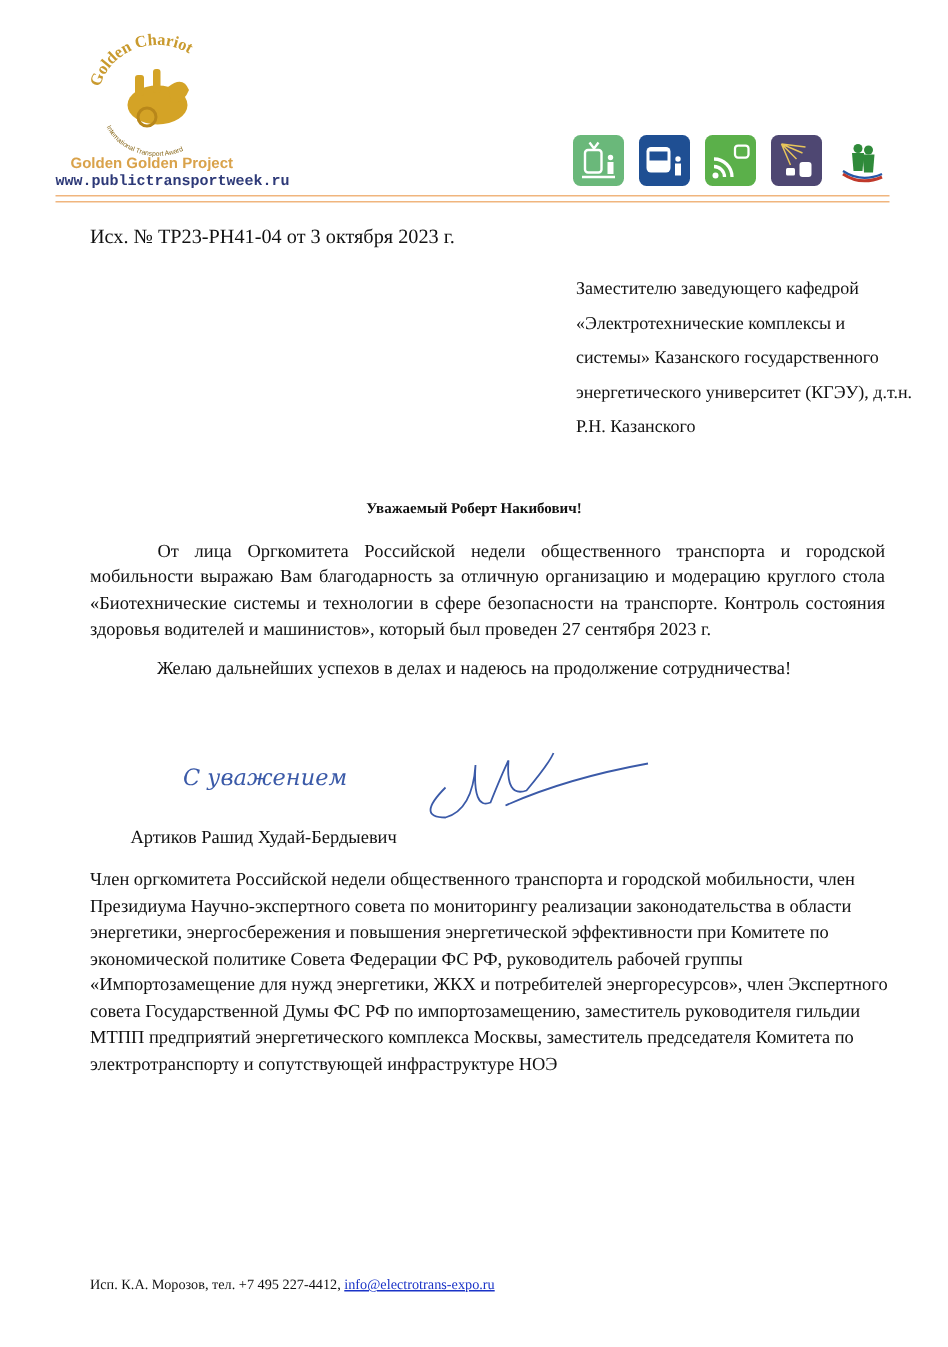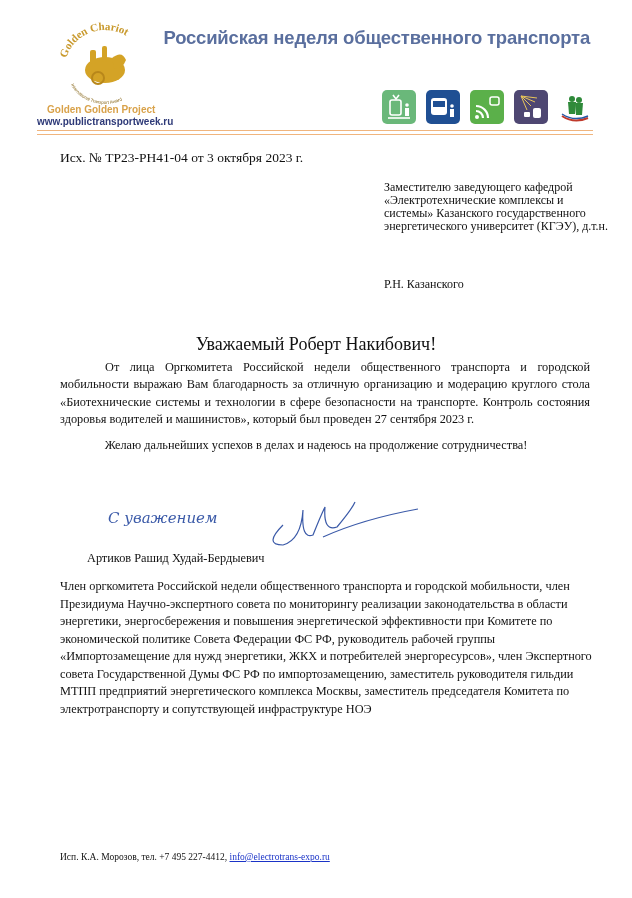--- a/index.html
+++ b/index.html
@@ -1,40 +1,40 @@
 <!DOCTYPE html>
 <html><head>
 <meta charset="utf-8">
 <style>
   * { margin:0; padding:0; box-sizing:border-box; }
   html, body { width:632px; height:898px; background:#ffffff; overflow:hidden; }
   body { position:relative; font-family:"Liberation Serif", serif; color:#111; }
 
   .logo { position:absolute; left:50px; top:20px; width:110px; height:85px; }
   .logo-title { position:absolute; left:47px; top:104px; font-family:"Liberation Sans", sans-serif; font-size:10px; font-weight:bold; color:#d9a24a; }
-  .logo-url { position:absolute; left:37px; top:116px; font-family:Liberation Sans, sans-serif; font-size:10px; font-weight:bold; color:#2e3a78; }
+  .logo-url { position:absolute; left:37px; top:116px; font-family:Liberation Mono, monospace; font-size:10px; font-weight:bold; color:#2e3a78; }
 
   .header-title { position:absolute; right:42px; top:26px; text-align:right; font-family:"Liberation Sans", sans-serif; font-weight:bold; font-size:18.5px; line-height:23px; color:#5a6f9e; letter-spacing:-0.2px; }
 
   .icons { position:absolute; left:382px; top:90px; display:flex; gap:10px; align-items:center; }
   .ico { width:34px; height:34px; border-radius:5px; display:flex; align-items:center; justify-content:center; }
   .ico svg { width:30px; height:30px; }
 
   .rule1 { position:absolute; left:37px; top:130px; width:556px; height:1px; background:#f0b57e; }
   .rule2 { position:absolute; left:37px; top:134px; width:556px; height:1px; background:#f0b57e; }
 
   .ref { position:absolute; left:60px; top:150px; font-size:13.5px; }
-  .addressee { position:absolute; left:384px; top:181px; font-size:12px; line-height:13px; width:230px; }
+  .addressee { position:absolute; left:384px; top:181px; font-size:12px; line-height:23px; width:230px; }
   .addressee-name { position:absolute; left:384px; top:277px; font-size:12px; }
 
-  .salutation { position:absolute; left:0; width:632px; top:334px; text-align:center; font-size:18px; font-weight:normal; }
+  .salutation { position:absolute; left:0; width:632px; top:334px; text-align:center; font-size:10px; font-weight:bold; }
   .body-para { position:absolute; left:60px; top:359px; width:530px; font-size:12.3px; line-height:17.3px; text-align:justify; text-indent:45px; }
   .wish { position:absolute; left:0; width:632px; top:438px; text-align:center; font-size:12.3px; }
 
-  .signature { position:absolute; left:108px; top:495px; width:320px; height:60px; }
+  .signature { position:absolute; left:122px; top:495px; width:320px; height:60px; }
   .signer { position:absolute; left:60px; top:551px; font-size:12.3px;margin-left:27px; }
   .credentials { position:absolute; left:60px; top:578px; width:540px; font-size:12.3px; line-height:17.5px; }
 
   .footer { position:absolute; left:60px; top:852px; font-size:9.5px; }
   .footer a { color:#1a33c7; text-decoration:underline; }
 </style>
 </head>
 <body>
 
 <div class="logo">
@@ -51,21 +51,20 @@
       <rect x="52" y="26" width="5" height="16" rx="2"></rect>
       <path d="M62,38 q10,-8 14,2 q-4,10 -12,8z"></path>
       <circle cx="48" cy="58" r="6" fill="none" stroke="#b8871a" stroke-width="2"></circle>
     </g>
   </svg>
 </div>
 <div class="logo-title">Golden Golden Project</div>
 <div class="logo-url">www.publictransportweek.ru</div>
 
 <div class="header-title">
-  <div>Российская неделя общественного транспорта</div>
 </div>
 
 <div class="icons">
   <div class="ico" style="background:#6ab87a">
     <svg viewBox="0 0 30 30">
         <g fill="none" stroke="#fff" stroke-width="1.6">
           <path d="M9,3 l3,4 l3,-4"></path>
           <rect x="6" y="8" width="11" height="15" rx="2"></rect>
           <path d="M4,26 h22"></path>
         </g>

